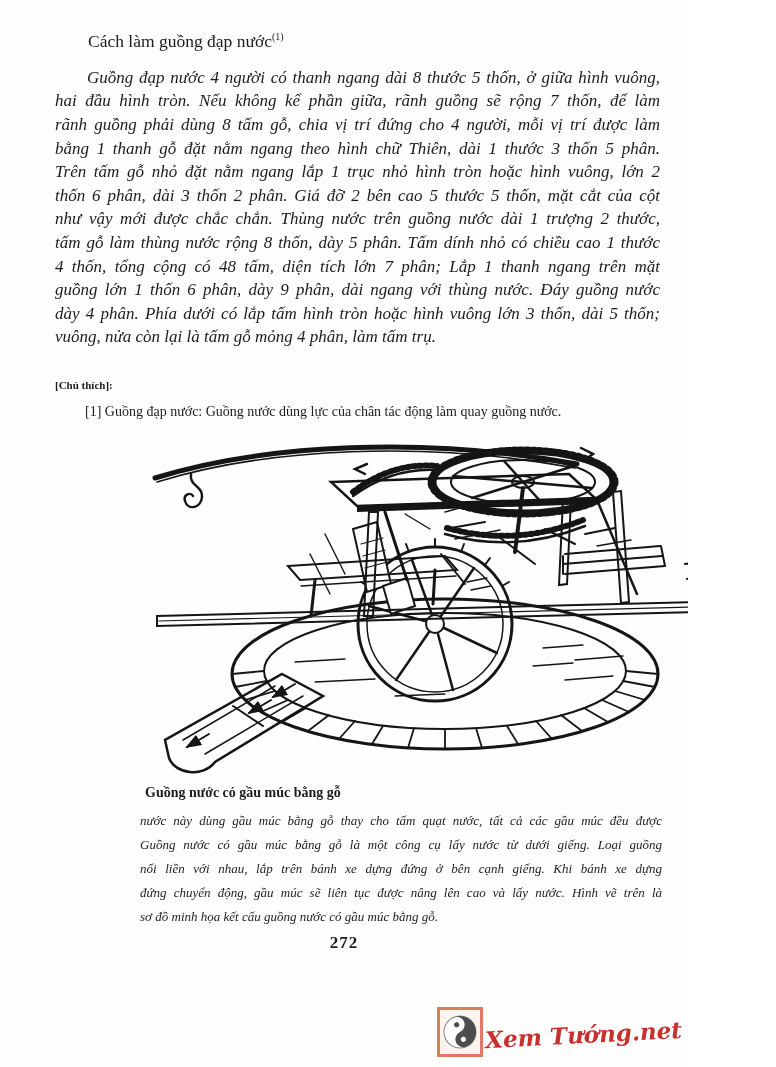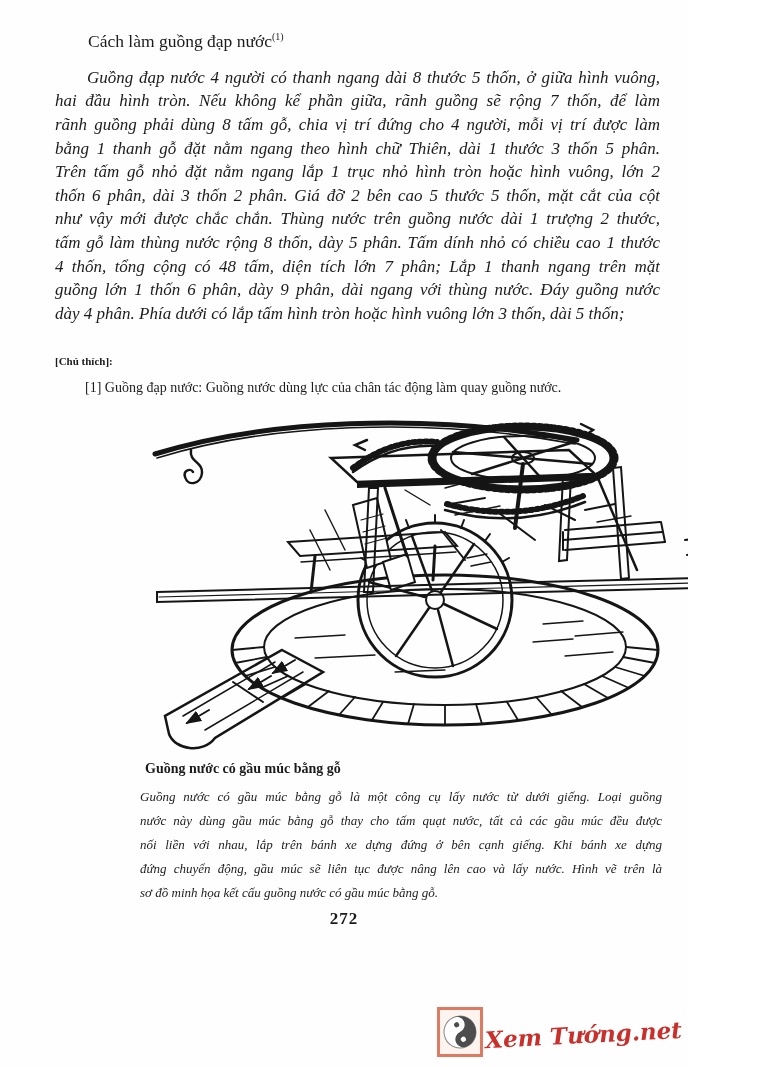--- a/index.html
+++ b/index.html
@@ -77,20 +77,21 @@
       <div class="line">hai đầu hình tròn. Nếu không kể phần giữa, rãnh guồng sẽ rộng 7 thốn, để làm</div>
       <div class="line">rãnh guồng phải dùng 8 tấm gỗ, chia vị trí đứng cho 4 người, mỗi vị trí được làm</div>
       <div class="line">bằng 1 thanh gỗ đặt nằm ngang theo hình chữ Thiên, dài 1 thước 3 thốn 5 phân.</div>
       <div class="line">Trên tấm gỗ nhỏ đặt nằm ngang lắp 1 trục nhỏ hình tròn hoặc hình vuông, lớn 2</div>
       <div class="line">thốn 6 phân, dài 3 thốn 2 phân. Giá đỡ 2 bên cao 5 thước 5 thốn, mặt cắt của cột</div>
       <div class="line">như vậy mới được chắc chắn. Thùng nước trên guồng nước dài 1 trượng 2 thước,</div>
       <div class="line">tấm gỗ làm thùng nước rộng 8 thốn, dày 5 phân. Tấm dính nhỏ có chiều cao 1 thước</div>
       <div class="line">4 thốn, tổng cộng có 48 tấm, diện tích lớn 7 phân; Lắp 1 thanh ngang trên mặt</div>
       <div class="line">guồng lớn 1 thốn 6 phân, dày 9 phân, dài ngang với thùng nước. Đáy guồng nước</div>
       <div class="line">dày 4 phân. Phía dưới có lắp tấm hình tròn hoặc hình vuông lớn 3 thốn, dài 5 thốn;</div>
+      <div class="line">vuông, nửa còn lại là tấm gỗ mỏng 4 phân, làm tấm trụ.</div>
     </div>
 
   <div class="notes-heading">[Chú thích]:</div>
 
   <div class="footnote">[1] Guồng đạp nước: Guồng nước dùng lực của chân tác động làm quay guồng nước.</div>
 
   <div class="figure-wrap">
     <svg width="560" height="345" viewBox="0 0 560 345" xmlns="http://www.w3.org/2000/svg">
       <defs>
         <marker id="arw" markerWidth="9" markerHeight="8" refX="7" refY="3" orient="auto">
@@ -235,22 +236,22 @@
         <line x1="150" y1="250" x2="128" y2="263" marker-end="url(#arw)"></line>
         <line x1="126" y1="266" x2="104" y2="279" marker-end="url(#arw)"></line>
         <line x1="64" y1="300" x2="42" y2="313" marker-end="url(#arw)"></line>
       </g>
     </svg>
   </div>
 
   <div class="caption">Guồng nước có gầu múc bằng gỗ</div>
 
   <div class="figure-desc">
+      <div class="line">nước này dùng gầu múc bằng gỗ thay cho tấm quạt nước, tất cả các gầu múc đều được</div>
       <div class="line">Guồng nước có gầu múc bằng gỗ là một công cụ lấy nước từ dưới giếng. Loại guồng</div>
-      <div class="line">nước này dùng gầu múc bằng gỗ thay cho tấm quạt nước, tất cả các gầu múc đều được</div>
       <div class="line">nối liền với nhau, lắp trên bánh xe dựng đứng ở bên cạnh giếng. Khi bánh xe dựng</div>
       <div class="line">đứng chuyển động, gầu múc sẽ liên tục được nâng lên cao và lấy nước. Hình vẽ trên là</div>
       <div class="line">sơ đồ minh họa kết cấu guồng nước có gầu múc bằng gỗ.</div>
     </div>
 
   <div class="page-number">272</div>
 
   <div class="watermark">
     <span class="wm-icon">
       <svg width="46" height="50" viewBox="0 0 46 50" xmlns="http://www.w3.org/2000/svg">

